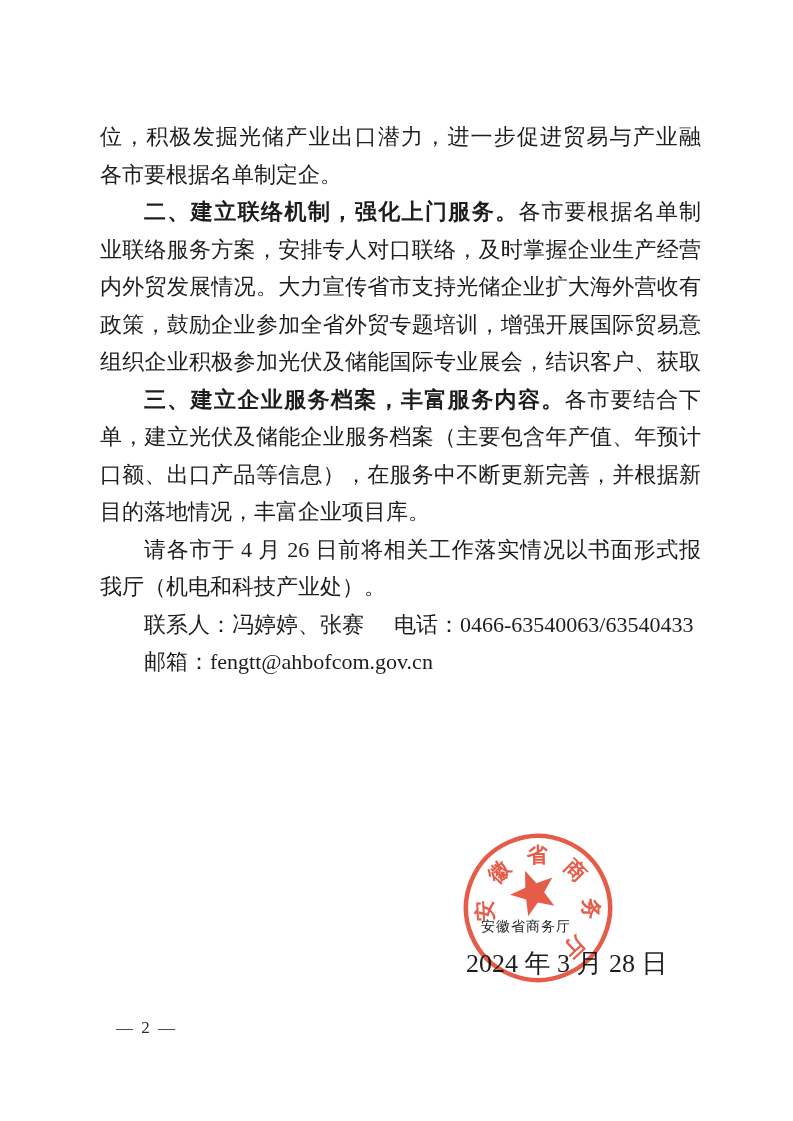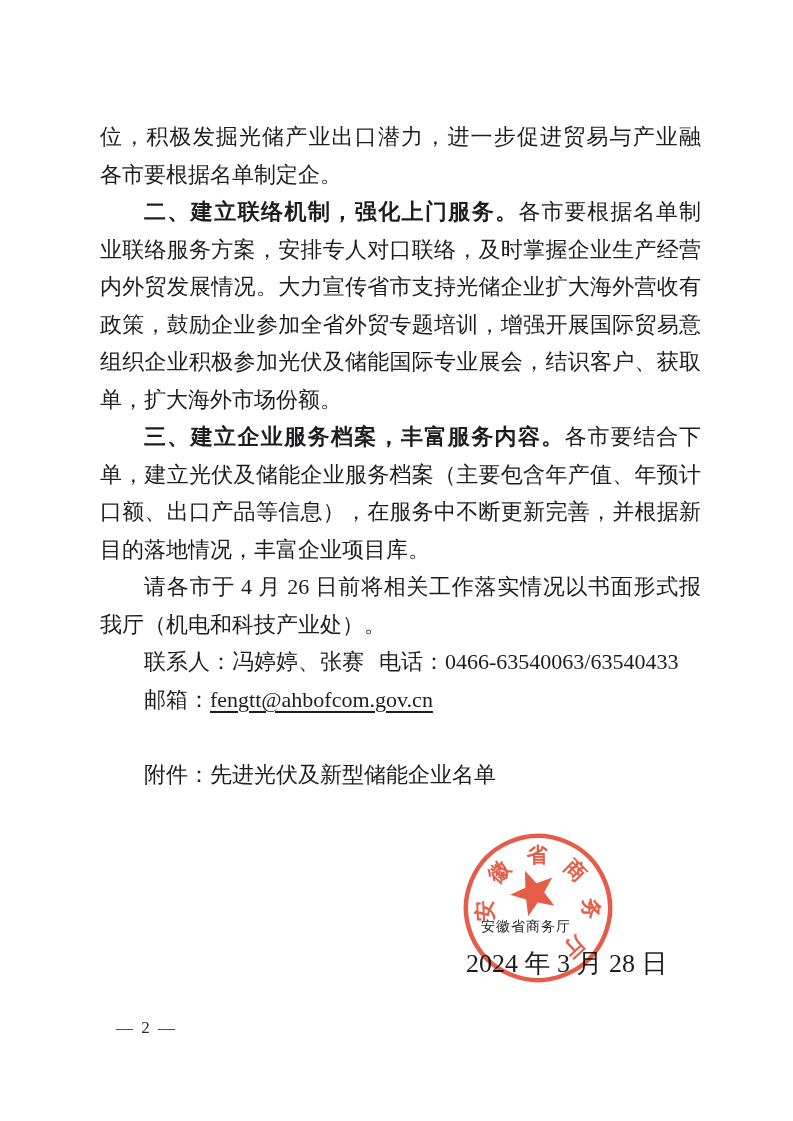--- a/index.html
+++ b/index.html
@@ -29,23 +29,22 @@
     text-align: justify;
     text-align-last: justify;
     text-justify: inter-character;
   }
   .indent { text-indent: 44px; }
   .bold-lead {
     font-family: Liberation Sans, sans-serif;
     font-weight: 700;
     letter-spacing: 0.5px;
   }
-  .phone-gap { margin-left: 15px; }
+  .phone-gap { margin-left: 30px; }
   .email {
-    text-decoration: underline;
     text-underline-offset: 4px;
   }
   .sig-org {
     position: absolute;
     left: 481px;
     top: 908px;
     font-size: 14px;
     line-height: 37px;
     letter-spacing: 1px;
   }
@@ -85,38 +84,36 @@
   <div class="content">
 
     <div class="doc-line just">位，积极发掘光储产业出口潜力，进一步促进贸易与产业融合，</div>
     <div class="doc-line">各市要根据名单制定企。</div>
 
     <div class="doc-line just indent"><span class="bold-lead">二、建立联络机制，强化上门服务。</span><span>各市要根据名单制定企</span></div>
     <div class="doc-line just">业联络服务方案，安排专人对口联络，及时掌握企业生产经营及</div>
     <div class="doc-line just">内外贸发展情况。大力宣传省市支持光储企业扩大海外营收有关</div>
     <div class="doc-line just">政策，鼓励企业参加全省外贸专题培训，增强开展国际贸易意识，</div>
     <div class="doc-line just">组织企业积极参加光伏及储能国际专业展会，结识客户、获取订</div>
-    <div class="doc-line">单，扩大海外市场份额。</div>
 
     <div class="doc-line just indent"><span class="bold-lead">三、建立企业服务档案，丰富服务内容。</span><span>各市要结合下发名</span></div>
     <div class="doc-line just">单，建立光伏及储能企业服务档案（主要包含年产值、年预计出</div>
     <div class="doc-line just">口额、出口产品等信息），在服务中不断更新完善，并根据新项</div>
     <div class="doc-line">目的落地情况，丰富企业项目库。</div>
 
     <div class="doc-line just indent">请各市于 4 月 26 日前将相关工作落实情况以书面形式报至</div>
     <div class="doc-line">我厅（机电和科技产业处）。</div>
 
     <div class="doc-line indent"><span>联系人：</span><span>冯婷婷、张赛</span><span class="phone-gap">电话：</span><span>0466-63540063/63540433</span></div>
 
     <div class="doc-line indent"><span>邮箱：</span><span class="email">fengtt@ahbofcom.gov.cn</span></div>
 
 
     <div class="doc-line"></div>
 
-    <div class="doc-line indent">附件：先进光伏及新型储能企业名单</div>
   </div>
 
   <div class="sig-org">安徽省商务厅</div>
   <div class="sig-date">2024 年 3 月 28 日</div>
 
   <svg class="seal" width="160" height="160" viewBox="0 0 160 160">
     <g transform="translate(80,80)">
       <g transform="rotate(22)">
         <circle r="72" fill="none" stroke-width="4.5" stroke="#e2452f"></circle>
         <text transform="rotate(-115)" y="-46" text-anchor="middle" font-size="21" fill="#e2452f">安</text>

